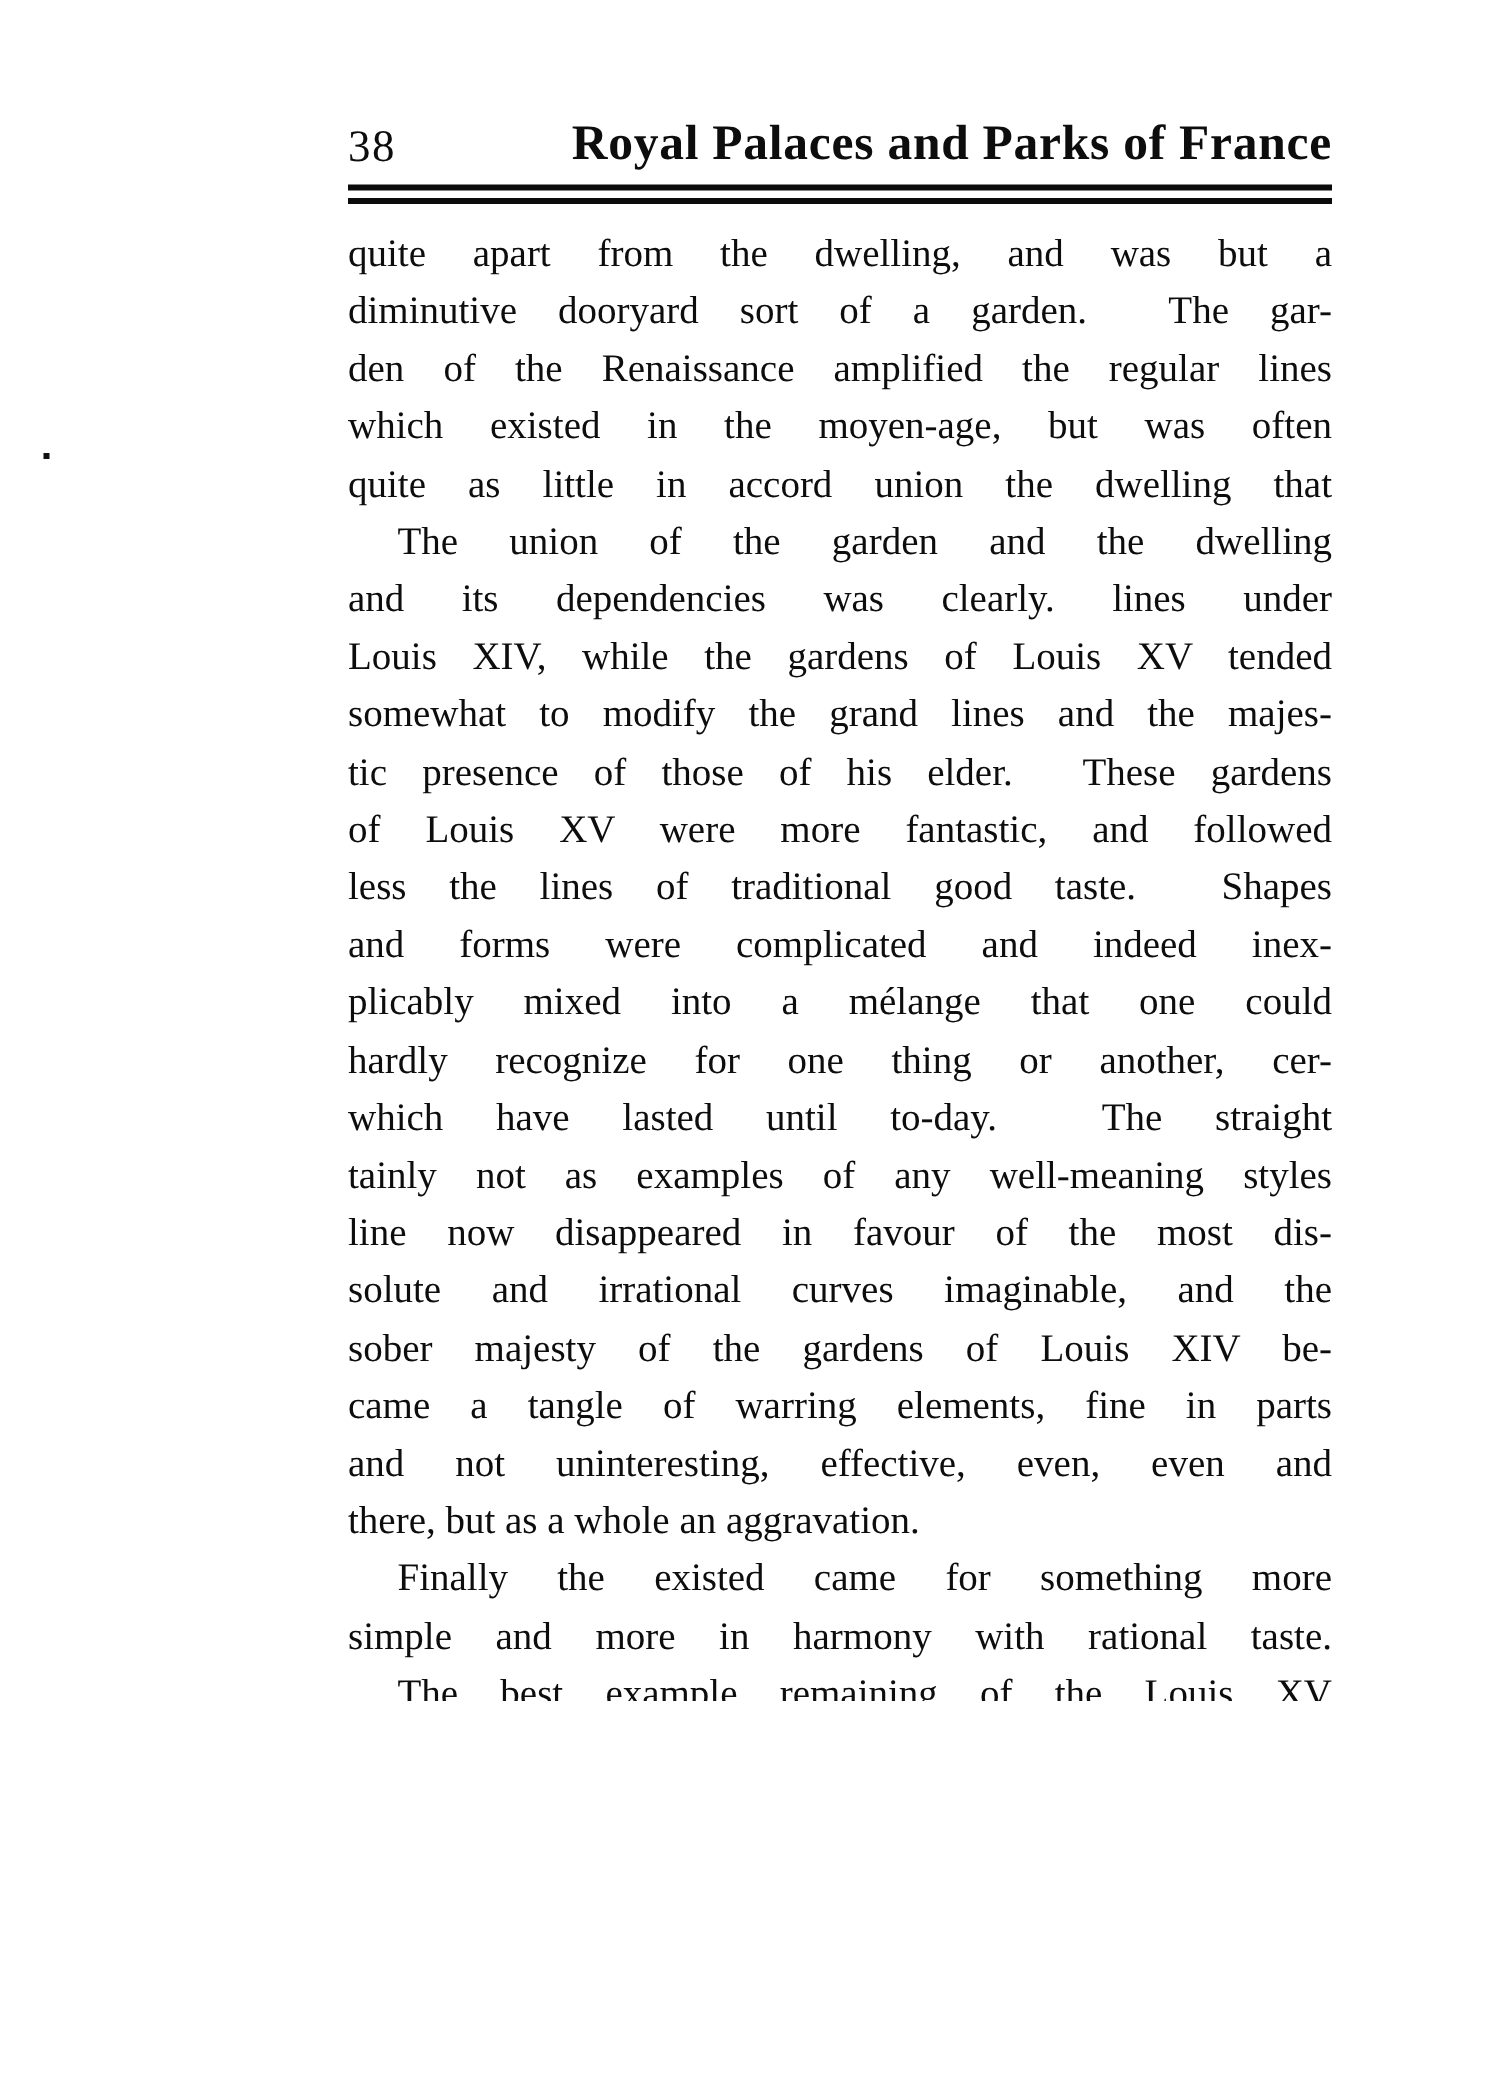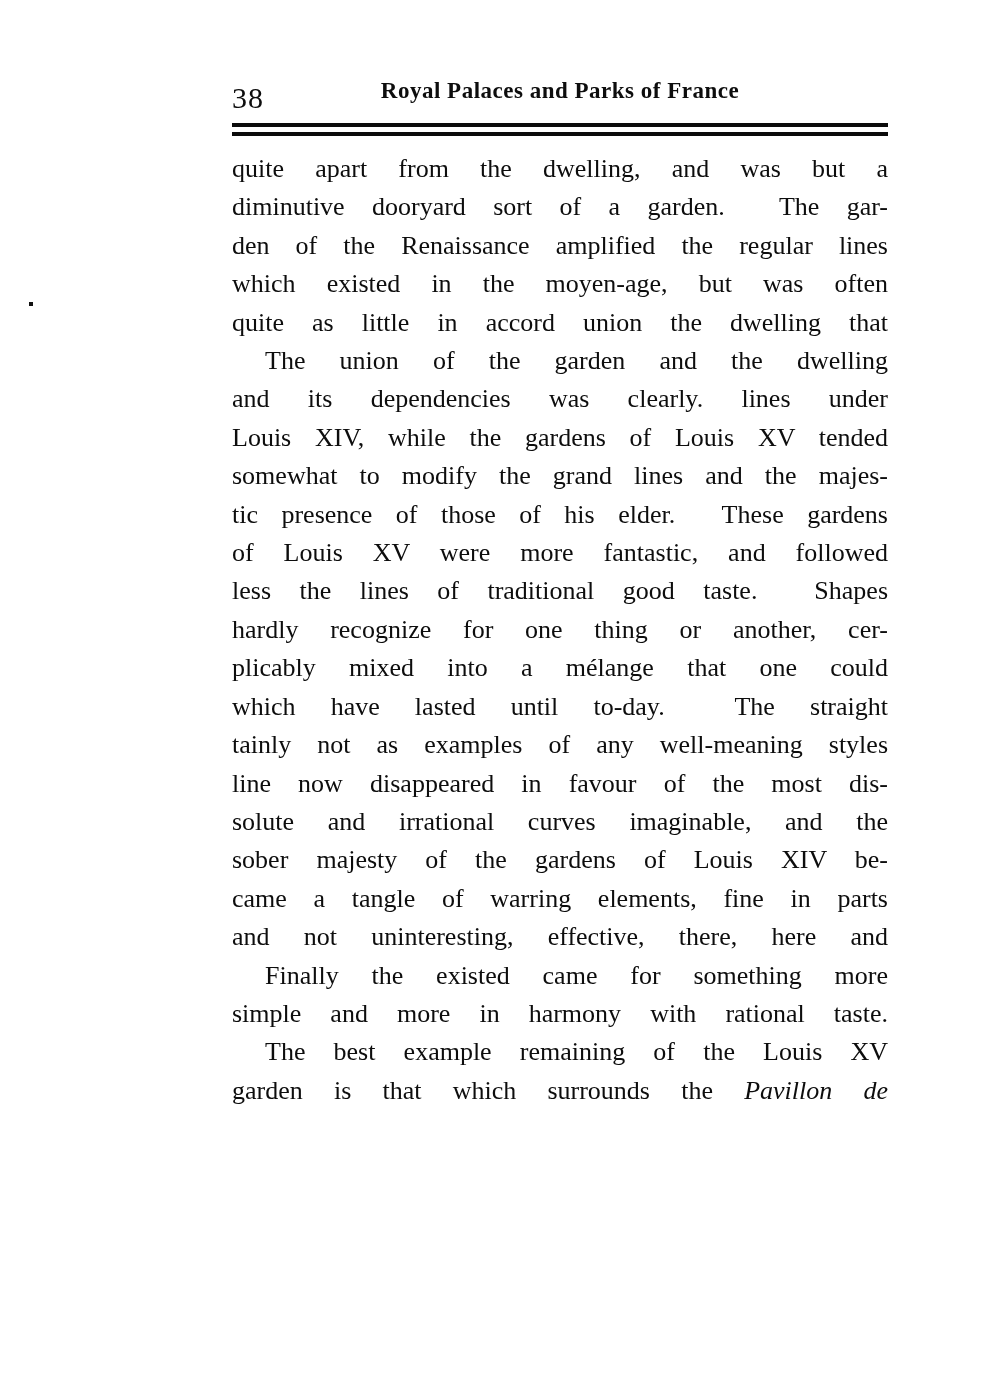--- a/index.html
+++ b/index.html
@@ -27,22 +27,22 @@
     height: 38px;
   }
   .pagenum {
     position: absolute;
     left: 0;
     bottom: 1px;
     font-size: 30px;
     letter-spacing: 1px;
   }
   .runhead {
-    text-align: center;
-    font-size: 23px;
+    text-align: right;
+    font-size: 33px;
     font-weight: bold;
     letter-spacing: 0.5px;
     white-space: nowrap;
   }
   .double-rule {
     margin-top: 7px;
     height: 5px;
     border-top: 4px solid #0b0b0b;
     border-bottom: 4px solid #0b0b0b;
   }
@@ -90,28 +90,30 @@
         <div class="line justify"><span>den of the Renaissance amplified the regular lines</span></div>
         <div class="line justify"><span>which existed in the moyen-age, but was often</span></div>
         <div class="line justify"><span>quite as little in accord union the dwelling that</span></div>
         <div class="line indent justify"><span>The union of the garden and the dwelling</span></div>
         <div class="line justify"><span>and its dependencies was clearly. lines under</span></div>
         <div class="line justify"><span>Louis XIV, while the gardens of Louis XV tended</span></div>
         <div class="line justify"><span>somewhat to modify the grand lines and the majes-</span></div>
         <div class="line justify"><span>tic presence of those of his elder.&nbsp; These gardens</span></div>
         <div class="line justify"><span>of Louis XV were more fantastic, and followed</span></div>
         <div class="line justify"><span>less the lines of traditional good taste.&nbsp; Shapes</span></div>
+        <div class="line justify"><span>and forms were complicated and indeed inex-</span></div>
+        <div class="line justify"><span>plicably mixed into a mélange that one could</span></div>
         <div class="line justify"><span>hardly recognize for one thing or another, cer-</span></div>
-        <div class="line justify"><span>plicably mixed into a mélange that one could</span></div>
         <div class="line justify"><span>which have lasted until to-day.&nbsp; The straight</span></div>
         <div class="line justify"><span>tainly not as examples of any well-meaning styles</span></div>
         <div class="line justify"><span>line now disappeared in favour of the most dis-</span></div>
         <div class="line justify"><span>solute and irrational curves imaginable, and the</span></div>
         <div class="line justify"><span>sober majesty of the gardens of Louis XIV be-</span></div>
         <div class="line justify"><span>came a tangle of warring elements, fine in parts</span></div>
-        <div class="line justify"><span>and not uninteresting, effective, there, here and</span></div>
+        <div class="line justify"><span>and not uninteresting, effective, even, even and</span></div>
+        <div class="line"><span>there, but as a whole an aggravation.</span></div>
         <div class="line indent justify"><span>Finally the existed came for something more</span></div>
         <div class="line justify"><span>simple and more in harmony with rational taste.</span></div>
         <div class="line indent justify"><span>The best example remaining of the Louis XV</span></div>
         <div class="line justify"><span>garden is that which surrounds the </span><em>Pavillon de</em></div>
       </main>
   </div>
 </div>
 
 </body></html>

